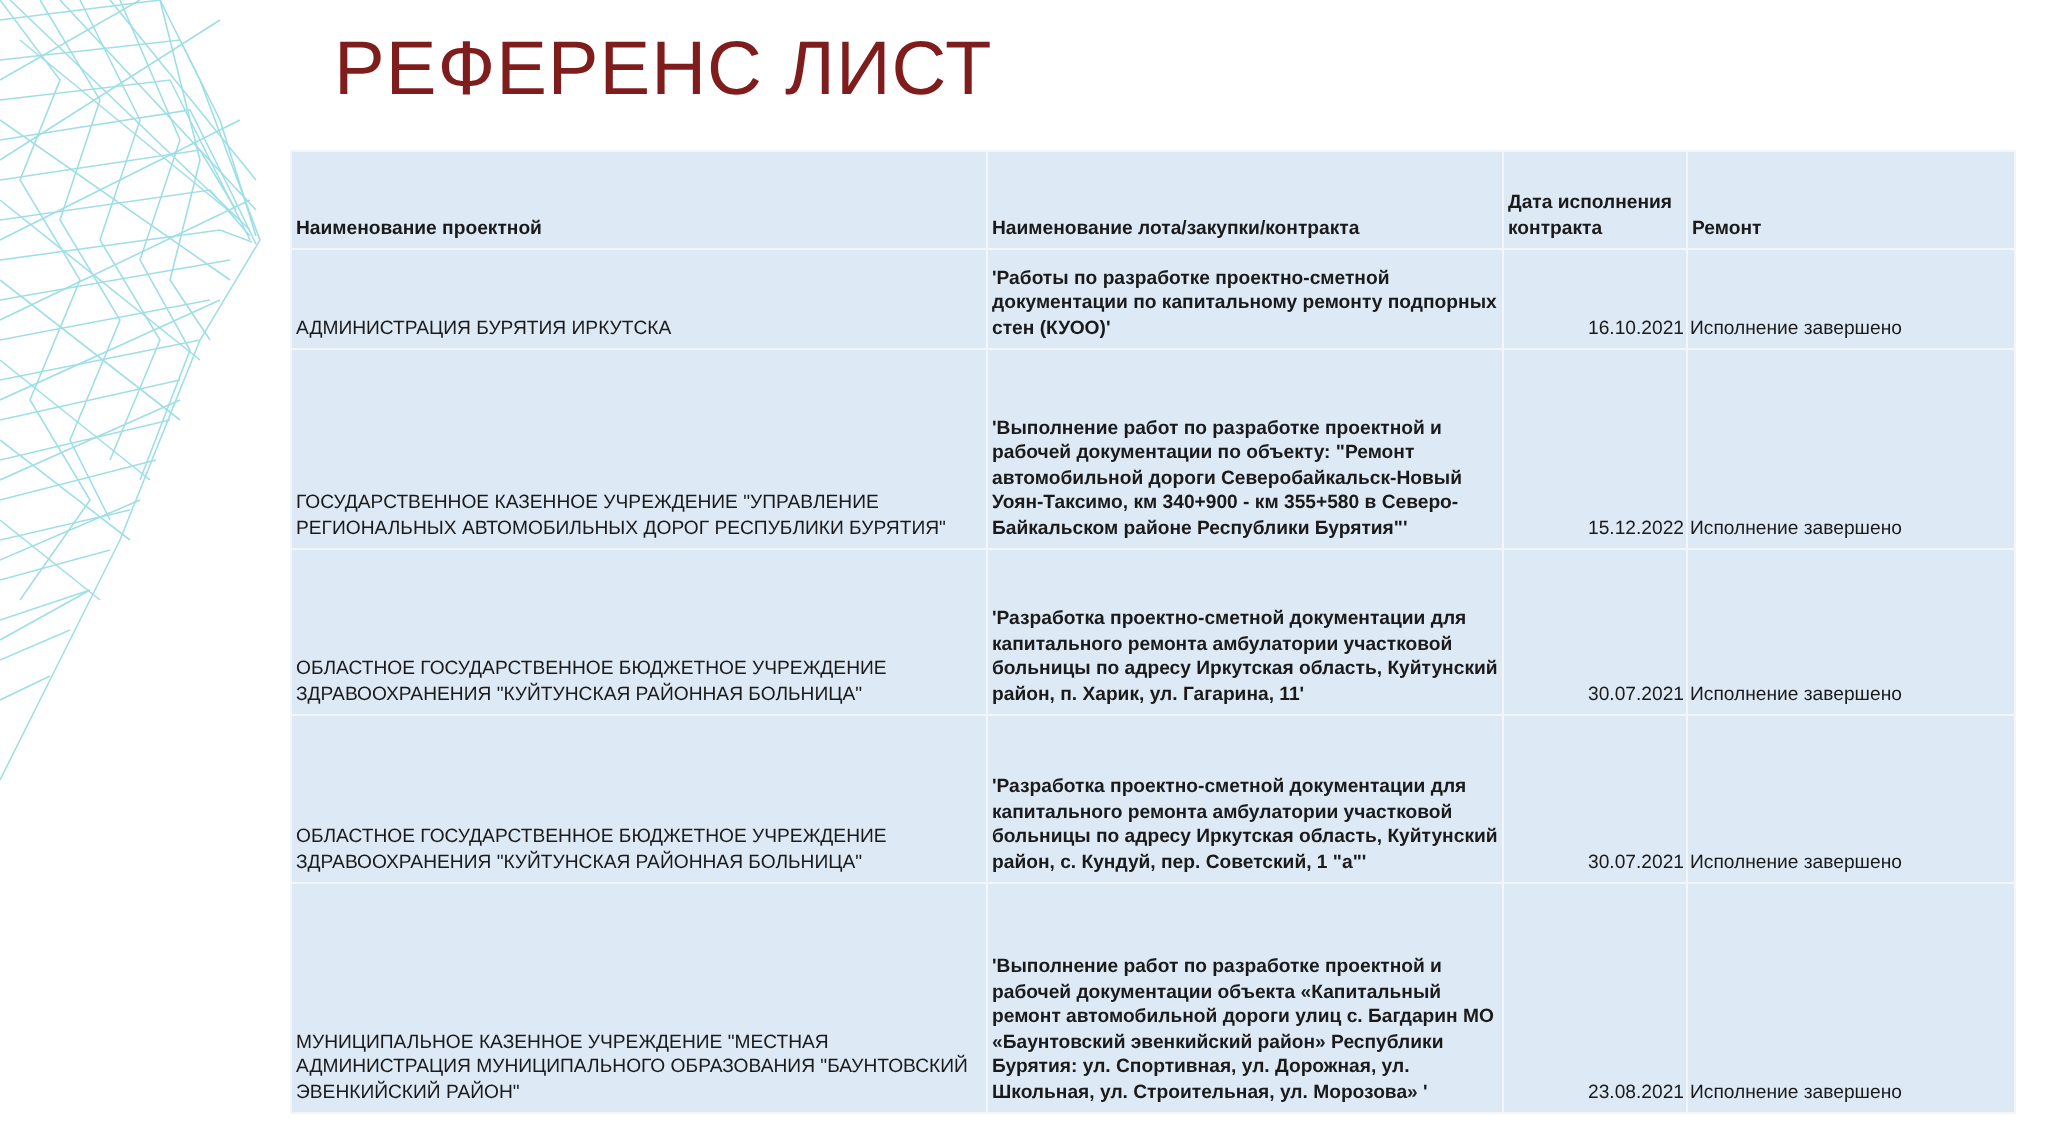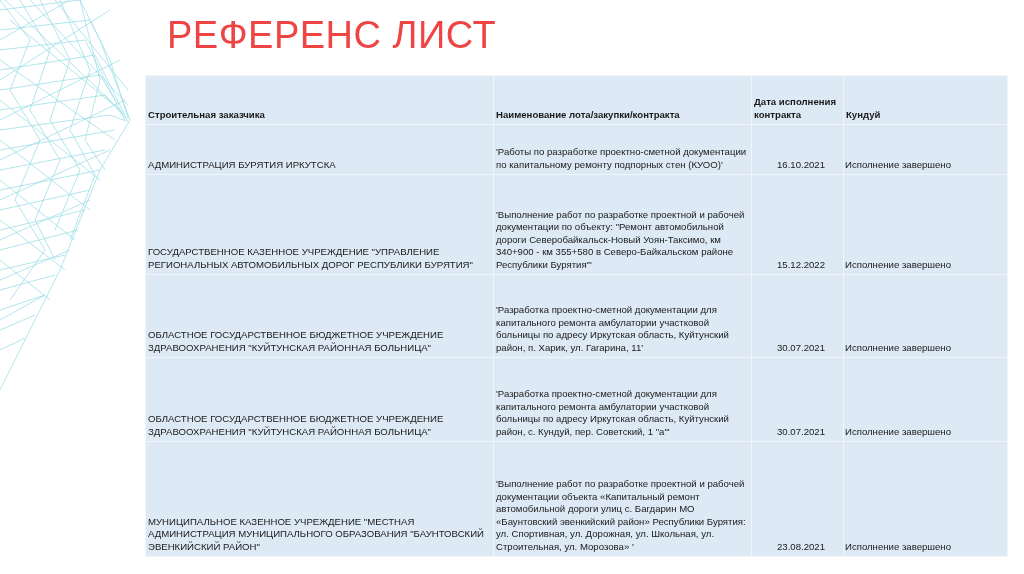--- a/index.html
+++ b/index.html
@@ -22,21 +22,21 @@
       left: 0;
       top: 0;
       width: 140px;
       height: 400px;
     }
     .title {
       position: absolute;
       left: 167px;
       top: 14px;
       font-size: 38px;
-      color: #ef4444;
+      color: #7f1d1d;
       letter-spacing: 0.5px;
       font-family: "Liberation Sans", "DejaVu Sans", sans-serif;
       font-weight: normal;
       margin: 0;
     }
     .ref-table {
       position: absolute;
       left: 145px;
       top: 75px;
       width: 862px;
@@ -54,29 +54,29 @@
       text-align: left;
       overflow: hidden;
     }
     .ref-table th {
       font-weight: bold;
     }
     .col-customer { width: 348px; }
     .col-lot { width: 258px; }
     .col-date { width: 92px; }
     .col-status { width: 164px; }
-    .ref-table td.date-cell { text-align: right; padding-right: 18px; }
+    .ref-table td.date-cell { text-align: right; padding-right: 1px; }
     .ref-table td.status-cell { padding-left: 1px; }
     .row-h { height: 49px; }
     .row-1 { height: 50px; }
     .row-2 { height: 100px; }
     .row-3 { height: 83px; }
     .row-4 { height: 84px; }
     .row-5 { height: 115px; }
-    .lot-text { white-space: normal; }
+    .lot-text { white-space: normal; font-weight: bold; }
   </style>
 </head>
 <body>
 
 <div class="slide">
 
   <svg class="deco" viewBox="0 0 140 400" xmlns="http://www.w3.org/2000/svg">
     <g stroke="#8ed9e3" stroke-width="0.8" fill="none" opacity="0.85">
       <path d="M0 10 L80 0 L100 40 L130 120 L100 170 L60 270 L30 330 L0 390"></path>
       <path d="M0 30 L90 20 L110 60 L128 118"></path>
@@ -126,24 +126,24 @@
 
   <table class="ref-table">
     <colgroup>
       <col class="col-customer">
       <col class="col-lot">
       <col class="col-date">
       <col class="col-status">
     </colgroup>
     <thead>
       <tr class="row-h">
-        <th>Строительная заказчика</th>
+        <th>Наименование проектной</th>
         <th>Наименование лота/закупки/контракта</th>
         <th>Дата исполнения контракта</th>
-        <th>Кундуй</th>
+        <th>Ремонт</th>
       </tr>
     </thead>
     <tbody>
       <tr class="row-1">
         <td>АДМИНИСТРАЦИЯ БУРЯТИЯ ИРКУТСКА</td>
         <td class="lot-text">'Работы по разработке проектно-сметной документации по капитальному ремонту подпорных стен (КУОО)'</td>
         <td class="date-cell">16.10.2021</td>
         <td class="status-cell">Исполнение завершено</td>
       </tr>
       <tr class="row-2">

